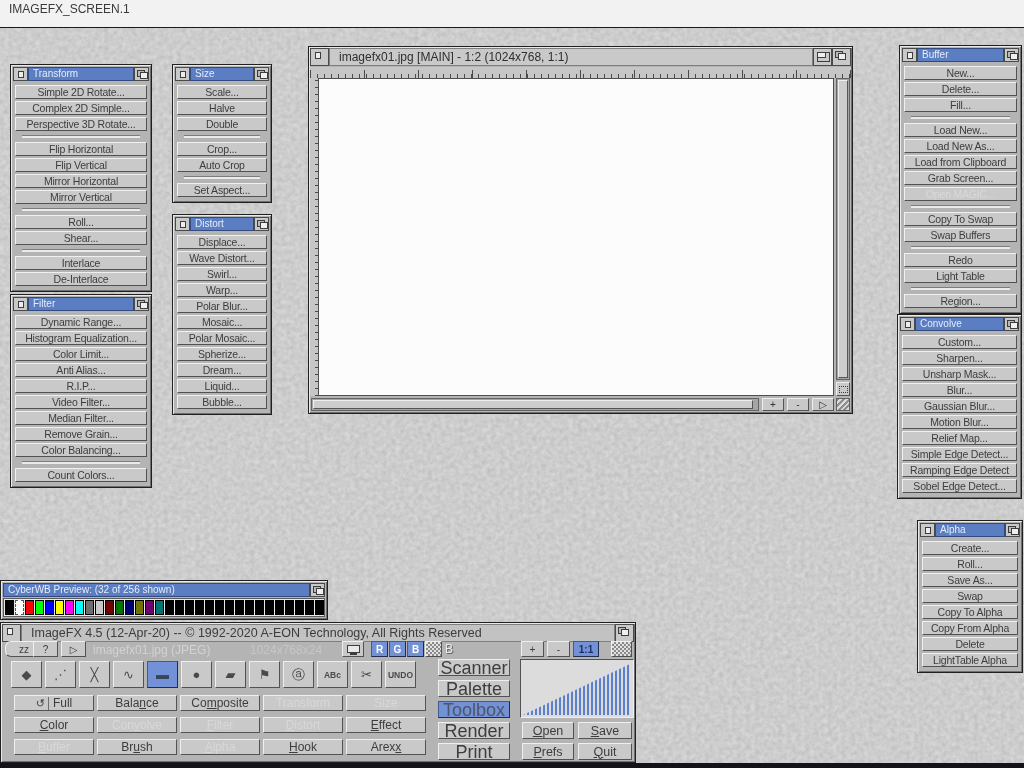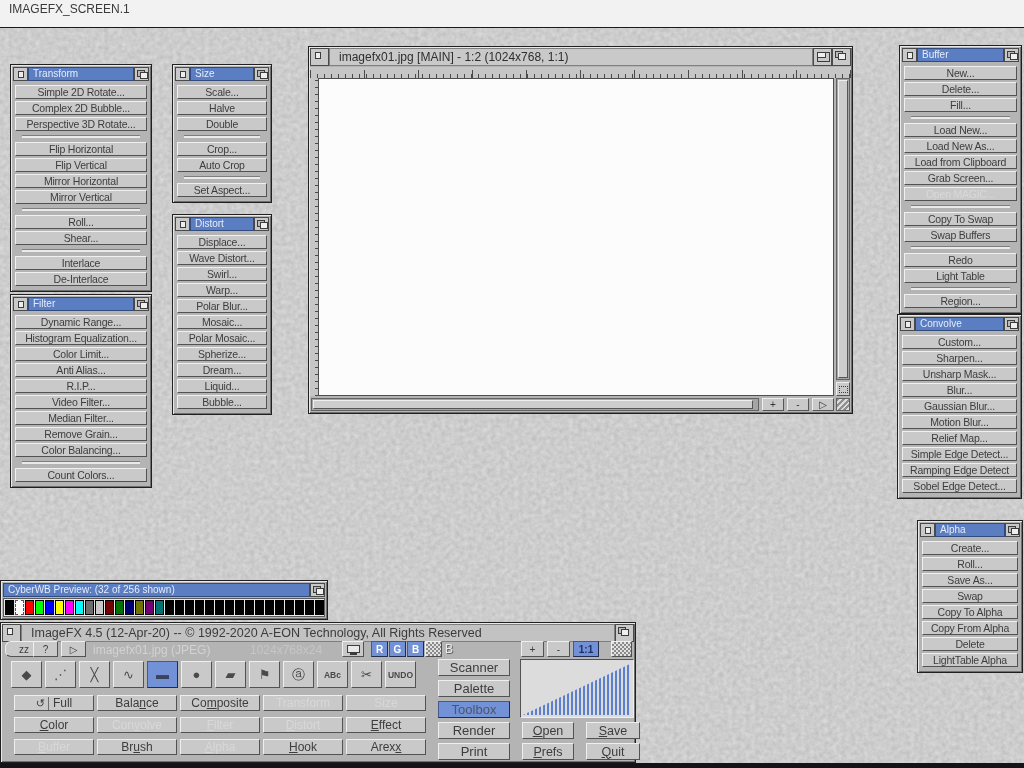--- a/index.html
+++ b/index.html
@@ -60,25 +60,25 @@
   .toolsrow{position:absolute;left:10px;top:38px;display:flex;gap:3px;}
   .tool{width:31px;height:27px;box-sizing:border-box;background:#c9c9c9;border:1px solid;border-color:#efefef #525252 #525252 #efefef;color:#4a4a4a;font-size:13px;line-height:24px;text-align:center;padding:0;position:relative;}
   .tool.sel{background:#7291d6;border-color:#44598c #1f2c50 #1f2c50 #44598c;color:#39435c;}
   .tool .tico.small{font-size:8.5px;font-weight:bold;letter-spacing:0;}
   .gridbtns{position:absolute;left:13px;top:72px;display:grid;grid-template-columns:repeat(5,80px);grid-auto-rows:16px;gap:6px 3px;}
   .gbtn{box-sizing:border-box;background:#c9c9c9;border:1px solid;border-color:#efefef #525252 #525252 #efefef;color:#3d3d3d;font-size:12px;line-height:13px;text-align:center;padding:0;display:flex;align-items:center;justify-content:center;}
   .gbtn.ghost{color:#d8d8d8;}
   .gbtn .cyc{border-right:1px solid #6e6e6e;padding-right:3px;margin-right:4px;font-size:11px;}
   .gbtn .cyc:empty{display:none;}
   .sidecol{position:absolute;left:437px;top:36px;display:grid;grid-auto-rows:17px;row-gap:4px;width:72px;}
-  .sbtn{box-sizing:border-box;background:#c9c9c9;border:1px solid;border-color:#efefef #525252 #525252 #efefef;color:#3d3d3d;font-size:13px;line-height:14px;text-align:center;padding:0;}
+  .sbtn{box-sizing:border-box;background:#c9c9c9;border:1px solid;border-color:#efefef #525252 #525252 #efefef;color:#3d3d3d;font-size:18px;line-height:14px;text-align:center;padding:0;}
   .sbtn.sel{background:#7291d6;border-color:#44598c #1f2c50 #1f2c50 #44598c;color:#4c566b;}
   .ramp{position:absolute;left:519px;top:36px;width:114px;height:59px;background:#dcdcdc;border:1px solid;border-color:#525252 #efefef #efefef #525252;box-sizing:border-box;}
   .ramp .bars{position:absolute;inset:2px;background:repeating-linear-gradient(90deg,#5b80cf 0 2px,#dcdcdc 2px 4px);clip-path:polygon(0 100%,100% 3%,100% 100%);}
-  .actions{position:absolute;left:521px;top:99px;display:grid;grid-template-columns:52px 54px;grid-auto-rows:17px;gap:4px 12px;}
+  .actions{position:absolute;left:521px;top:99px;display:grid;grid-template-columns:52px 54px;grid-auto-rows:17px;gap:4px 4px;}
   .abtn{box-sizing:border-box;background:#c9c9c9;border:1px solid;border-color:#efefef #525252 #525252 #efefef;color:#3d3d3d;font-size:12.5px;line-height:14px;text-align:center;padding:0;}
   .bottomstrip{position:absolute;left:0;top:763px;width:1024px;height:5px;background:#141418;z-index:5;}
   u{text-decoration:underline;}
   button{font-family:"Liberation Sans",sans-serif;cursor:default;}
 </style>
 </head>
 <body>
 
 <div class="desktop">
   <div class="screenbar"><span>IMAGEFX_SCREEN.1</span></div>
@@ -100,21 +100,21 @@
 
   <div class="win" style="left:10px;top:64px;width:142px;">
     <div class="ptitle">
       <span class="gad gad-close"></span>
       <span class="pbar">Transform</span>
       <span class="gad gad-depth"></span>
     </div>
     <div class="pbody">
 
     <button class="pbtn"><span>Simple 2D Rotate...</span></button>
-        <button class="pbtn"><span>Complex 2D Bubble...</span></button>
+        <button class="pbtn"><span>Complex 2D Simple...</span></button>
         <button class="pbtn"><span>Perspective 3D Rotate...</span></button>
         <div class="psep"></div>
         <button class="pbtn"><span>Flip Horizontal</span></button>
         <button class="pbtn"><span>Flip Vertical</span></button>
         <button class="pbtn"><span>Mirror Horizontal</span></button>
         <button class="pbtn"><span>Mirror Vertical</span></button>
         <div class="psep"></div>
         <button class="pbtn"><span>Roll...</span></button>
         <button class="pbtn"><span>Shear...</span></button>
         <div class="psep"></div>

